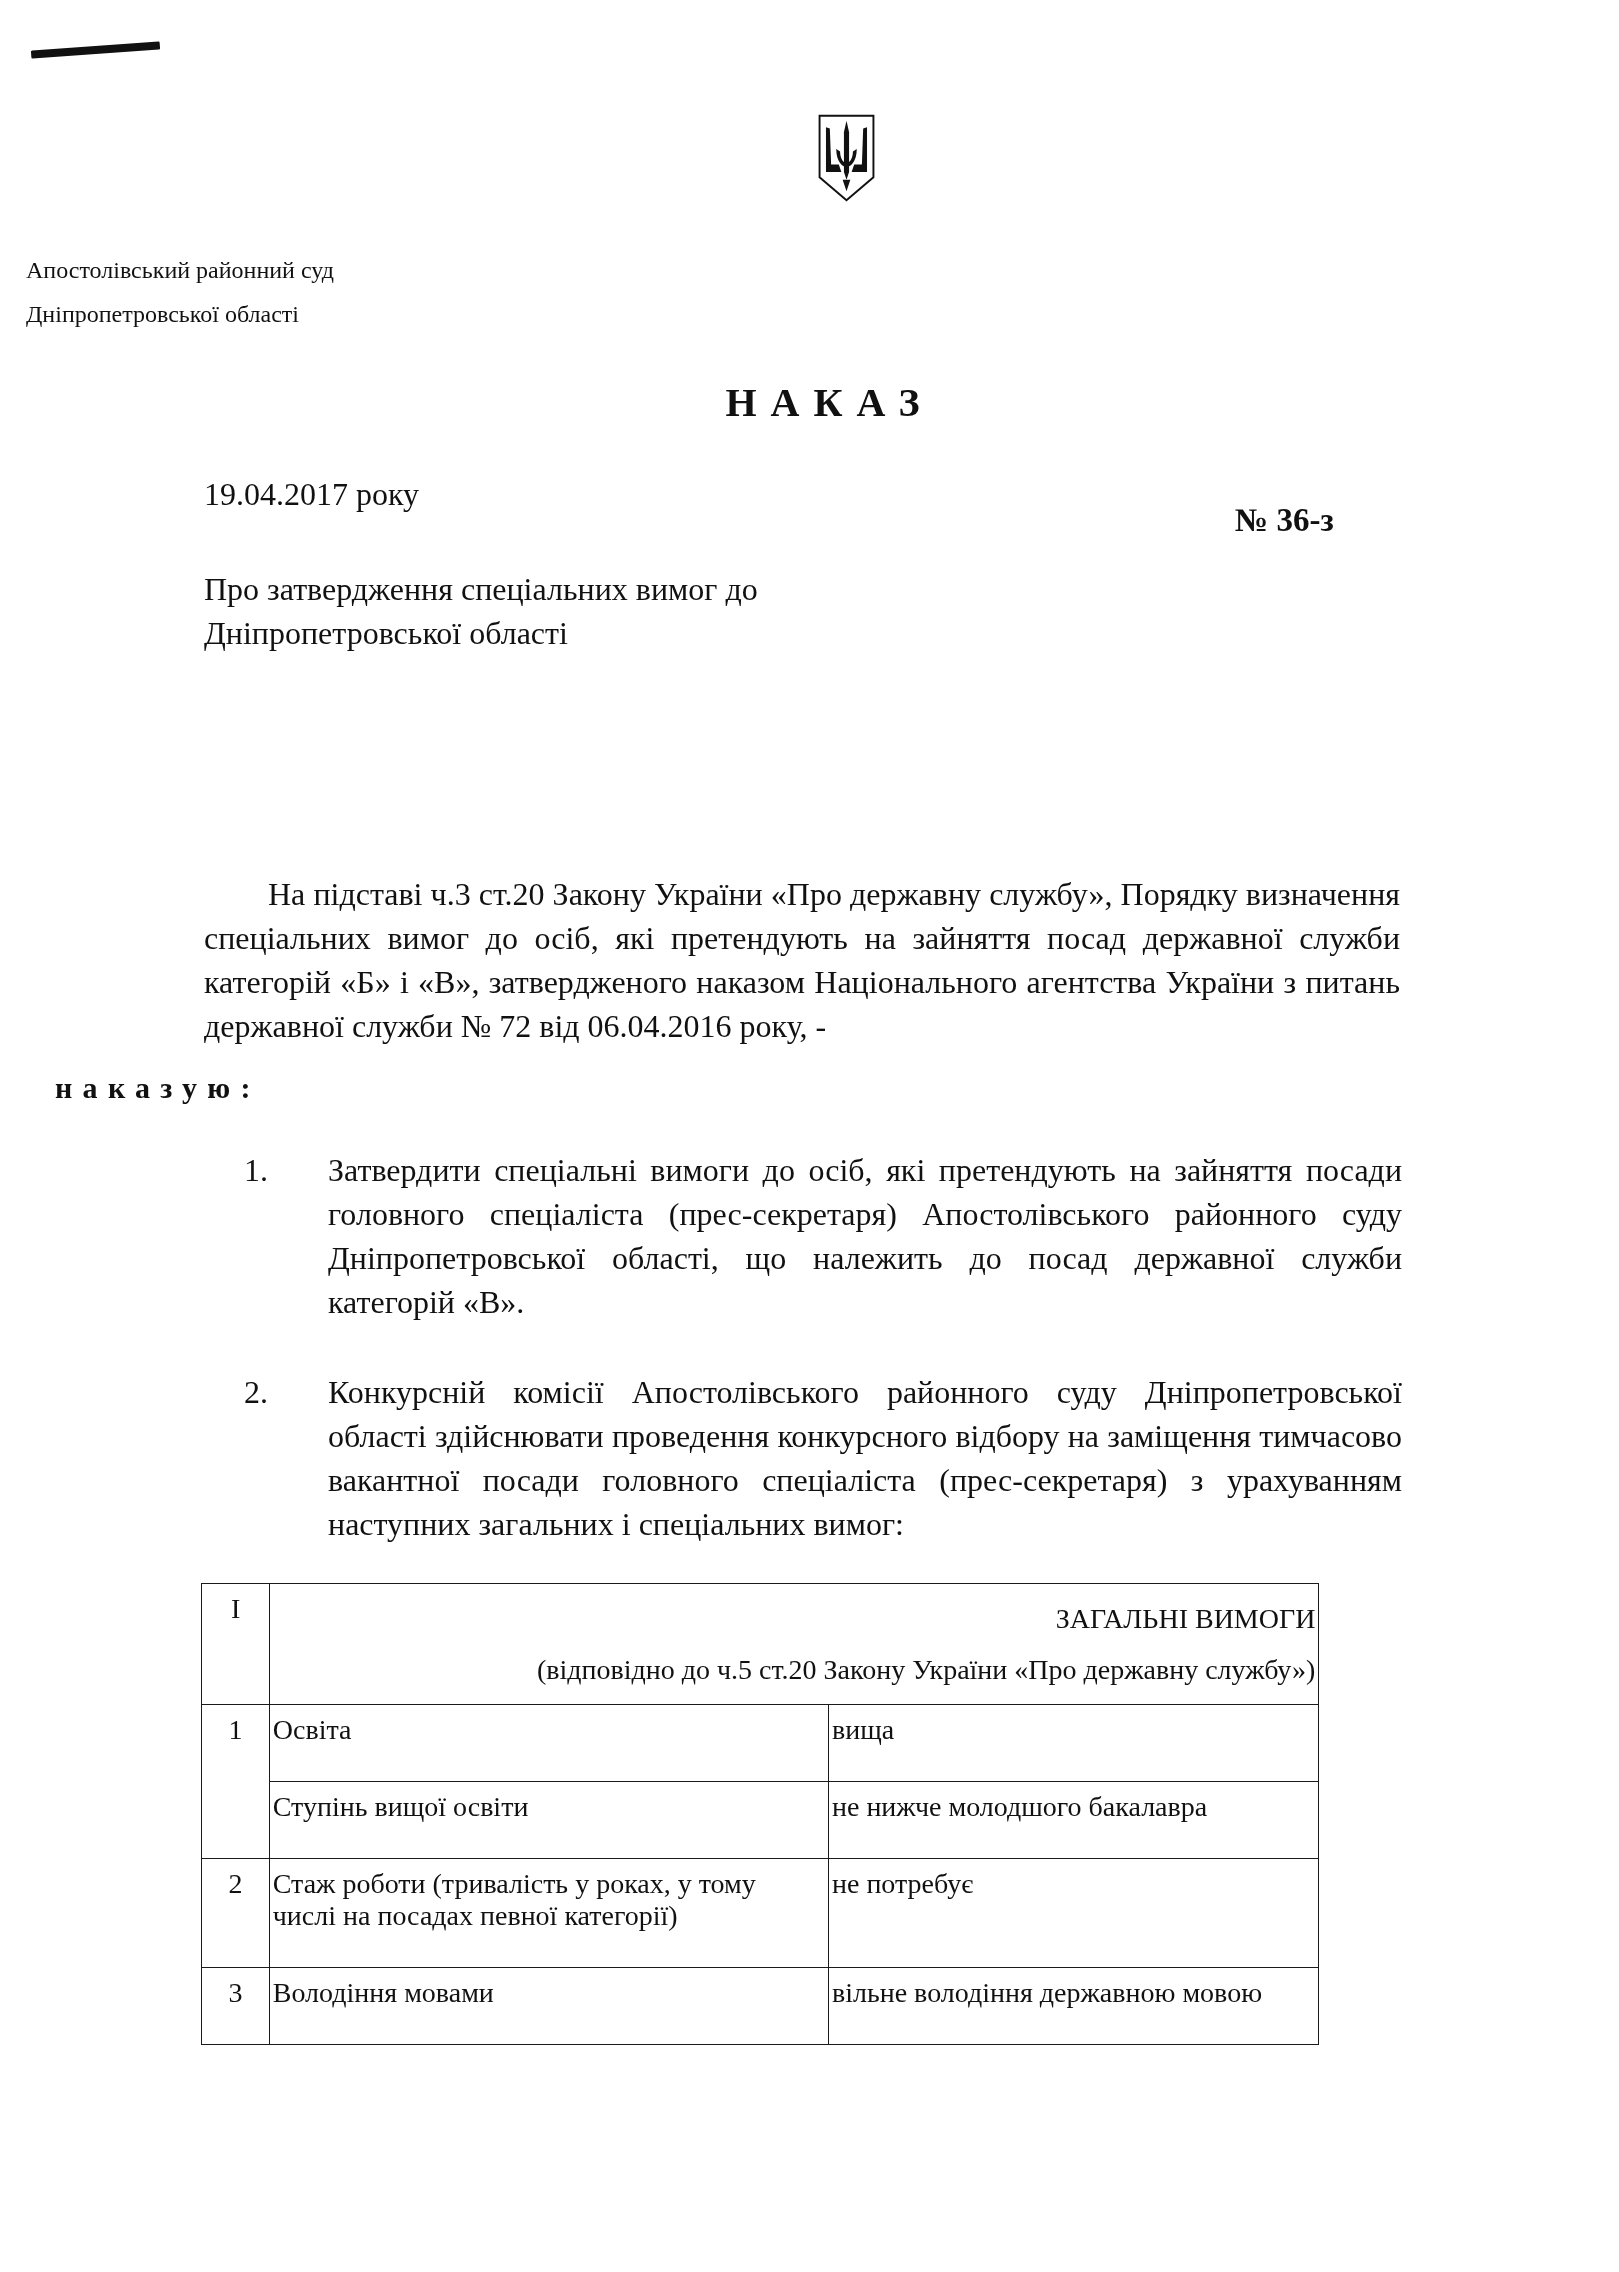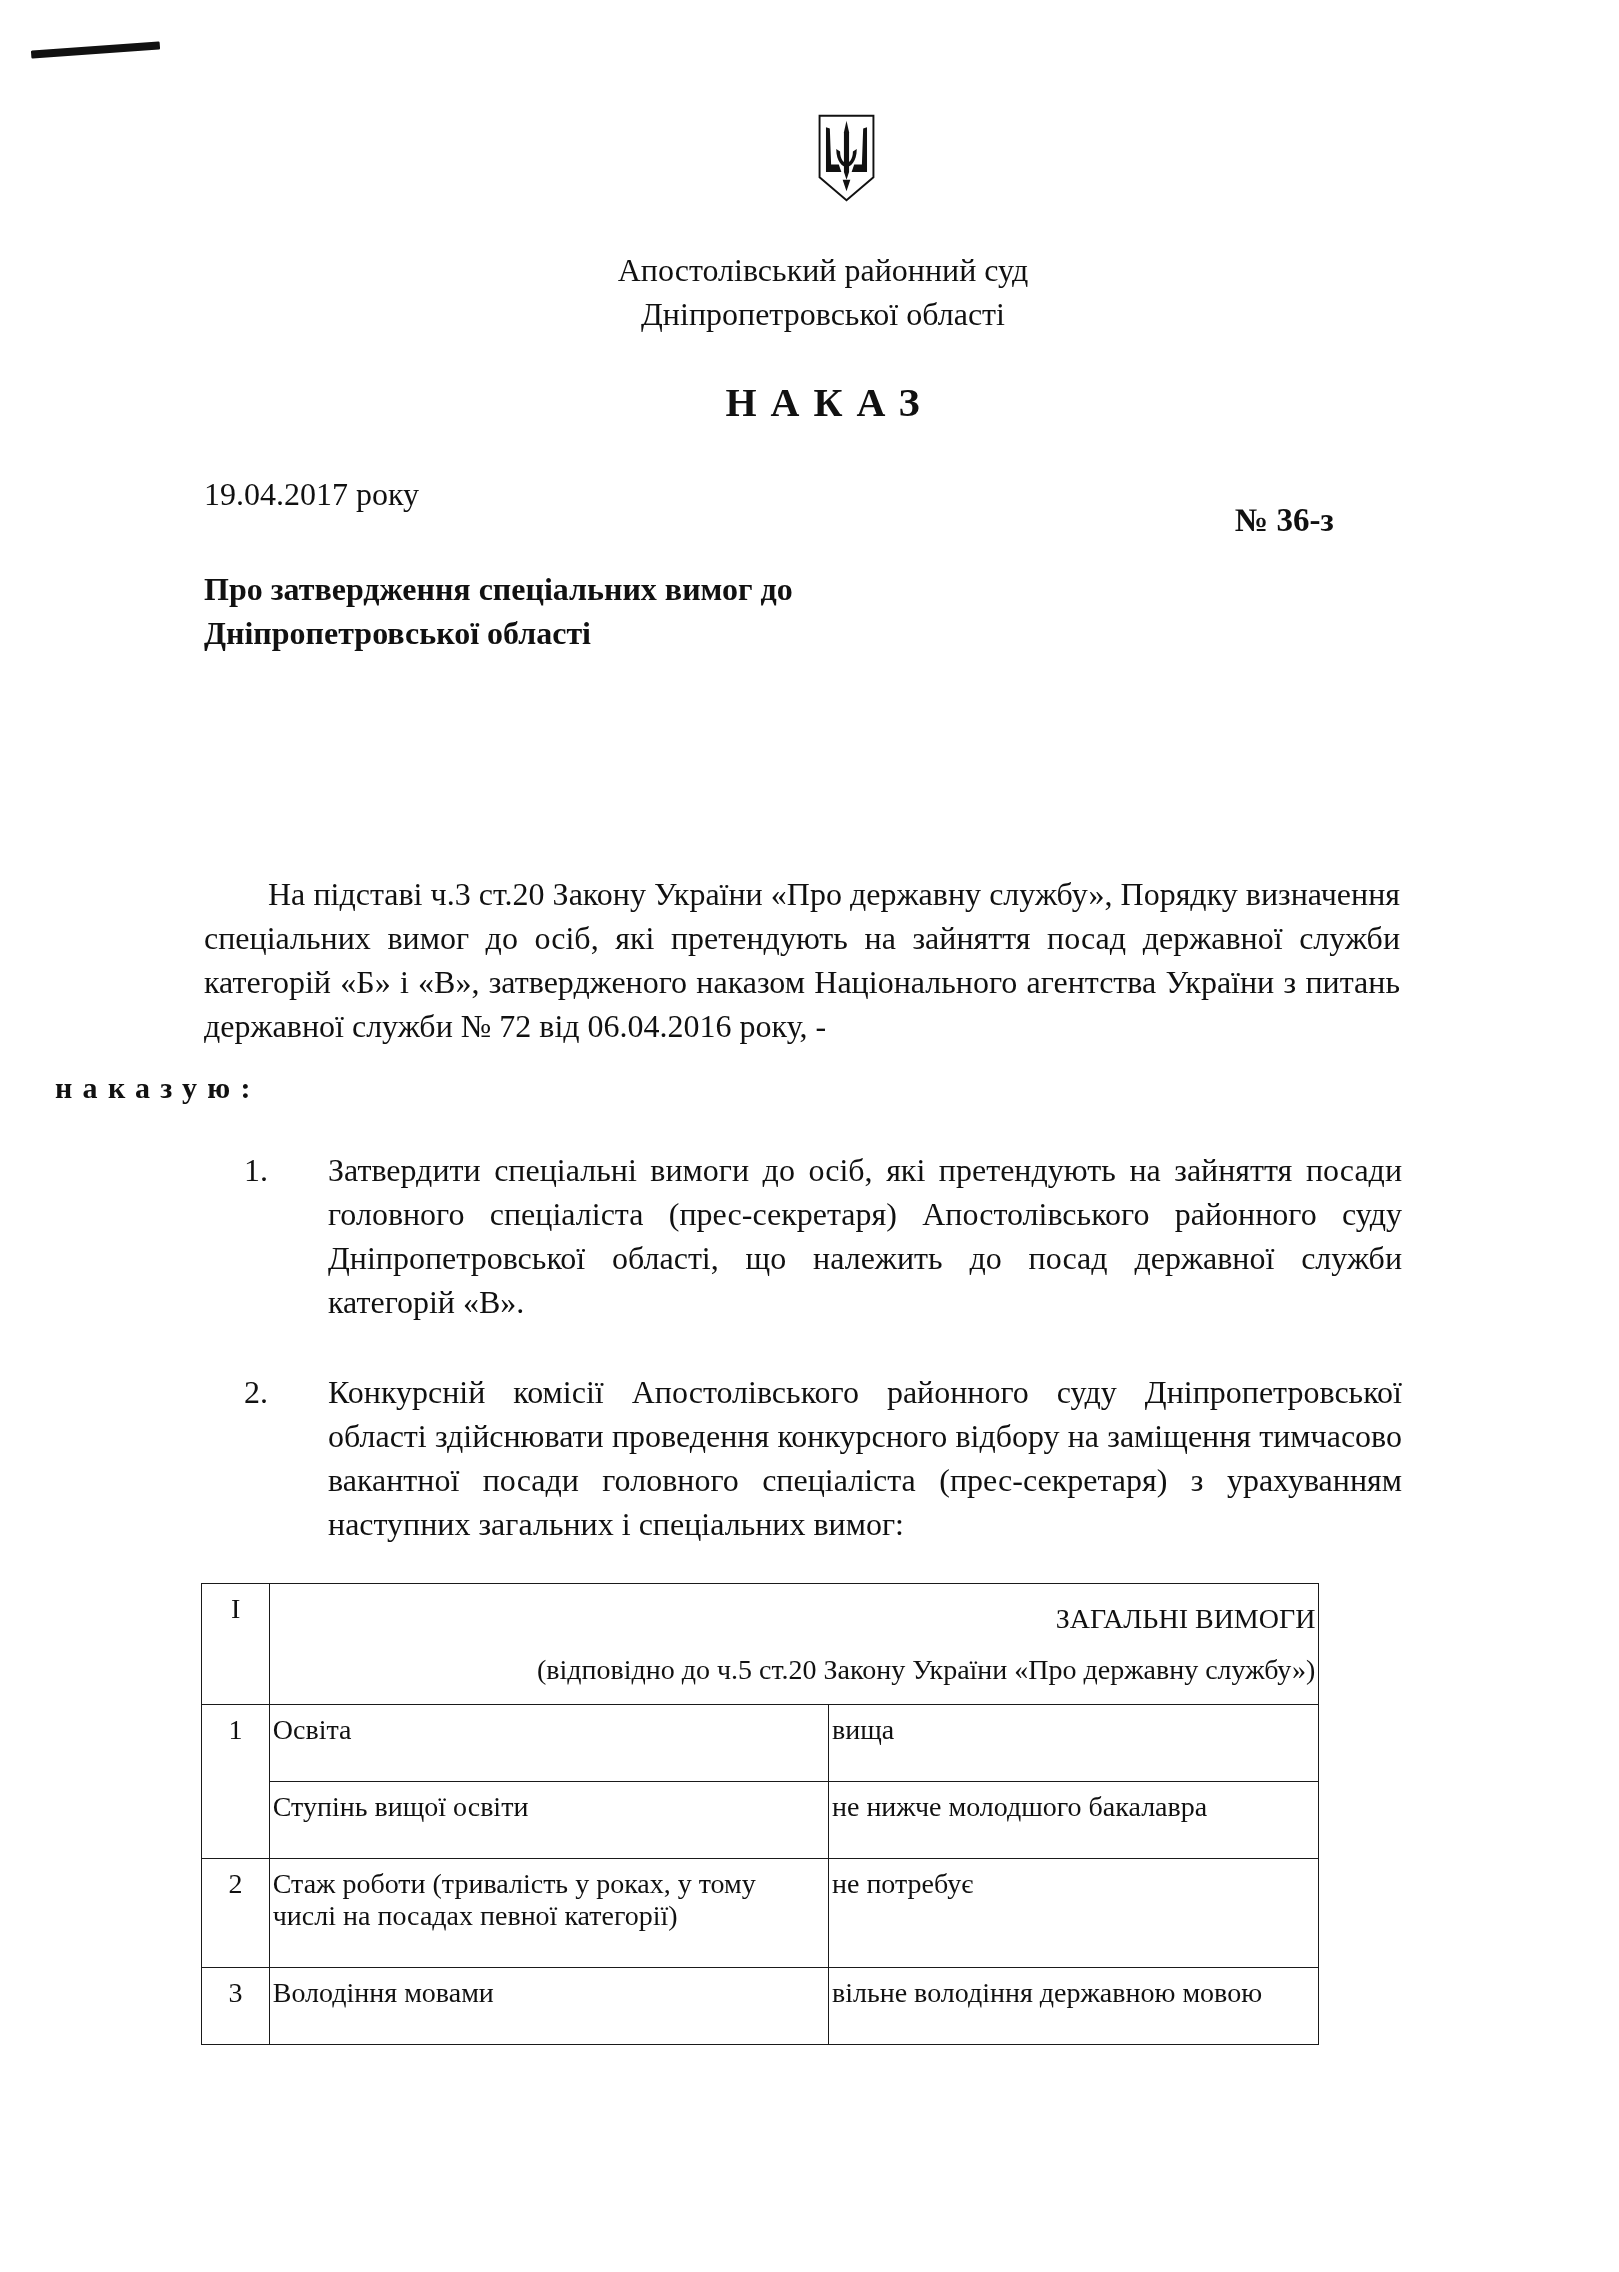--- a/index.html
+++ b/index.html
@@ -9,35 +9,35 @@
       color: #111111;
     }
     .scan-mark {
       position: absolute; left: 31px; top: 46px; width: 129px; height: 7.7px;
       background: #111; transform: rotate(-4deg); border-radius: 1.3px;
     }
     .emblem {
       position: absolute; left: 817px; top: 113px; width: 59px; height: 90px;
     }
     .court-name {
-      position: absolute; left: 0; width: 100%; top: 248px; text-align: center;
-      font-size: 32px; line-height: 44px; padding-left: 26px; box-sizing: border-box;
+      position: absolute; left: 0; width: 100%; top: 248px; 
+      font-size: 24px; line-height: 44px; padding-left: 26px; box-sizing: border-box;
     }
     .doc-title {
       position: absolute; left: 0; width: 100%; top: 379px; text-align: center;
       font-size: 40px; font-weight: bold; letter-spacing: 14px; padding-left: 39px; box-sizing: border-box;
     }
     .date-line {
       position: absolute; left: 204px; top: 476px; font-size: 32px;
     }
     .order-no {
       position: absolute; left: 1235px; top: 476px; font-size: 33px; font-weight: bold; margin-top: 26px;
     }
     .subject {
-      position: absolute; left: 204px; top: 567px; font-size: 32px; font-weight: bold; line-height: 44px;
+      position: absolute; left: 204px; top: 567px; font-size: 32px; font-weight: normal; line-height: 44px;
     }
     .subject div { white-space: nowrap; }
     .preamble {
       position: absolute; left: 204px; top: 872px; width: 1196px;
       font-size: 32px; line-height: 44px; text-align: justify; text-indent: 64px;
     }
     .order-word {
       position: absolute; left: 0; width: 100%; top: 1071px; text-align: left;
       font-size: 30px; font-weight: bold; letter-spacing: 10.3px; padding-left: 39px; box-sizing: border-box; margin-left: 16px;
     }

